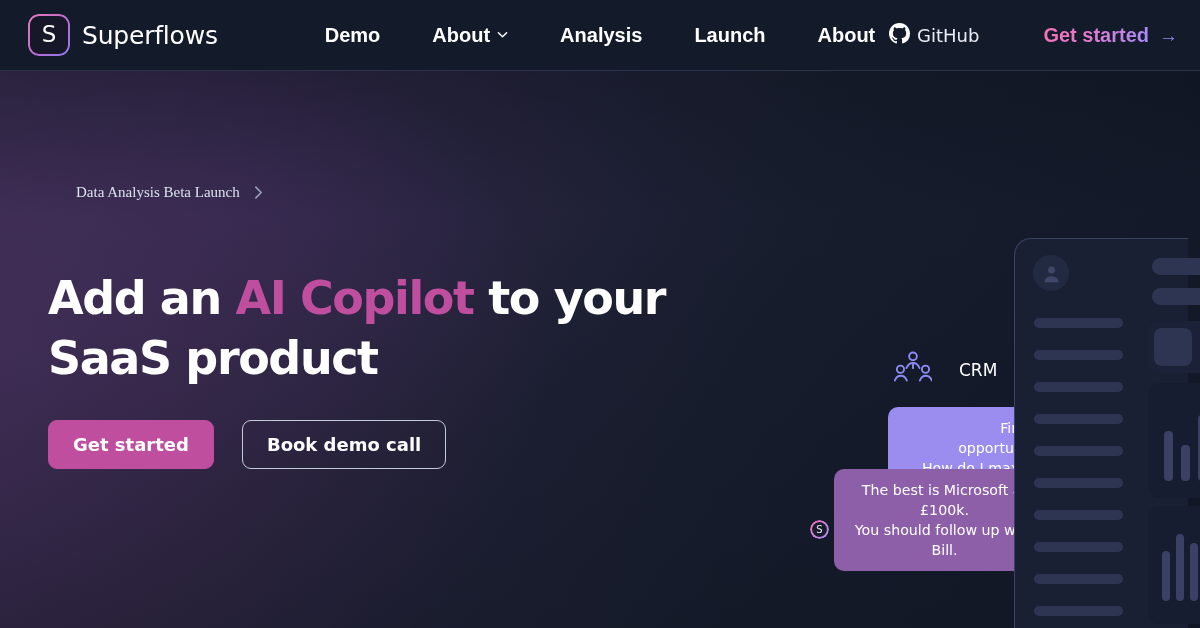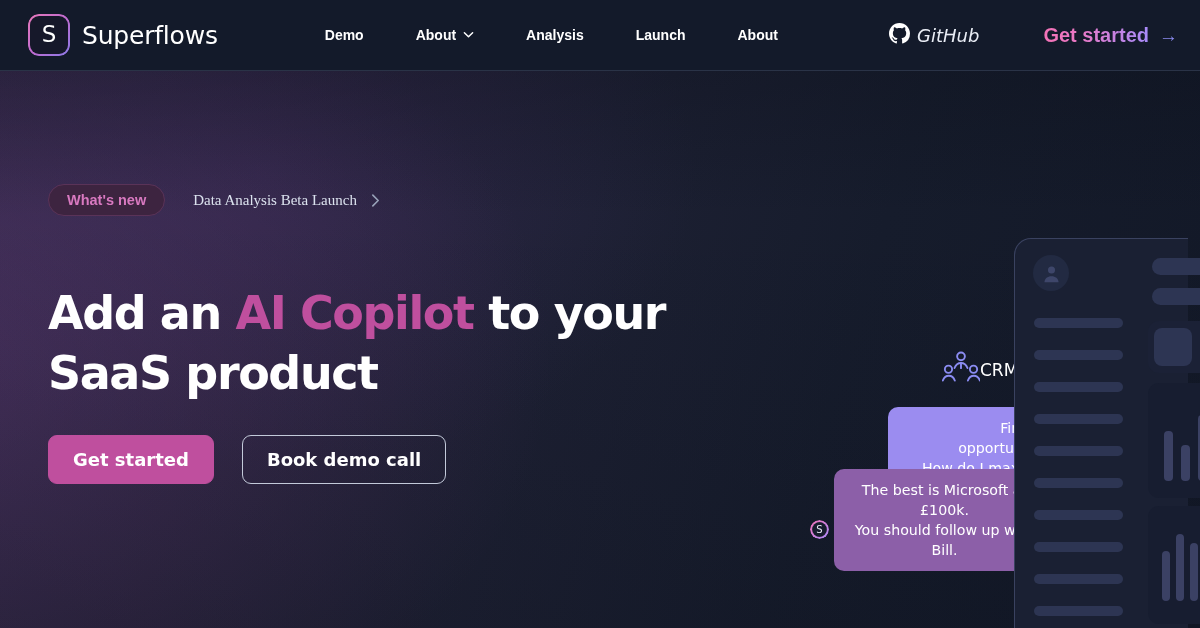--- a/index.html
+++ b/index.html
@@ -38,30 +38,30 @@
     font-family:"DejaVu Sans", sans-serif;
     font-size:23px; color:#fff; line-height:1; position:relative; top:-1px;
   }
   .brand-name {
     color:#fff; font-size:25px; letter-spacing:-0.2px;
     font-family:"DejaVu Sans", sans-serif;
   }
 
   .nav-links { display:flex; align-items:center; margin-left:107px; gap:0; }
   .nav-link {
-    color:#ffffff; font-size:14px; font-weight:bold;
+    color:#ffffff; font-size:20px; font-weight:bold;
     padding:0 0; margin-right:52px; white-space:nowrap;
     display:flex; align-items:center; gap:7px; cursor:pointer;
   }
   .nav-link:last-child { margin-right:0; }
   .chev { display:inline-block; width:11px; height:11px; position:relative; top:-1px;}
   .chev svg { display:block; }
 
   .nav-right { margin-left:auto; display:flex; align-items:center; margin-right:22px; gap:0; }
-  .gh { display:flex; align-items:center; gap:7px; cursor:pointer; margin-right:64px;font-style:italic;}
+  .gh { display:flex; align-items:center; gap:7px; cursor:pointer; margin-right:64px;}
   .gh-label { color:#e9edf5; font-size:18px; font-family:"DejaVu Sans", sans-serif; }
   .cta-nav {
     display:flex; align-items:center; gap:10px; cursor:pointer;
   }
   .cta-nav-text {
     font-size:20px; font-weight:bold; white-space:nowrap;
     background:linear-gradient(90deg,#f472b6 0%,#e879c6 35%,#a78bfa 100%);
     -webkit-background-clip:text; background-clip:text; color:transparent;
   }
   .cta-arrow { color:#8b8bf0; font-size:19px; line-height:1; }
@@ -141,21 +141,21 @@
     position:absolute; left:132px; top:0; width:190px; height:400px; overflow:hidden;
   }
   .p-bar { position:absolute; height:17px; border-radius:9px; background:#2d3553; }
   .card {
     position:absolute; background:#1b2136; border-radius:11px;
   }
   .card-dark { position:absolute; background:#171d30; border-radius:11px; }
   .sq { position:absolute; background:#2d3553; border-radius:8px; }
   .bar-v { position:absolute; background:#3b4164; border-radius:4px; }
   .crm-row {
-    position:absolute; left:942px; top:349px; display:flex; align-items:center; gap:0;
+    position:absolute; left:894px; top:349px; display:flex; align-items:center; gap:27px;
   }
   .crm-label { color:#ffffff; font-size:17px; font-family:"DejaVu Sans", sans-serif; }
 
   .bubble {
     position:absolute; border-radius:10px; color:#ffffff;
     font-size:14.2px; line-height:20px; padding:11px 15px;
     font-family:"DejaVu Sans", sans-serif;
   }
   .bubble-user {
     left:888px; top:407px; width:184px;
@@ -304,21 +304,20 @@
     <div>You should follow up with Bill.</div>
   </div>
 
   <div class="sf-avatar">
     <span>S</span>
   </div>
 
   <div class="hero">
 
     <div class="whatsnew-row">
-      <span class="badge">What's new</span>
       <span class="badge-text-link">Data Analysis Beta Launch</span>
       <span class="badge-chev">
         <svg width="15" height="15" viewBox="0 0 14 14">
             <path d="M4.5 2 L9.5 7 L4.5 12" stroke="#98a2b8" stroke-width="1.5" fill="none" stroke-linecap="round" stroke-linejoin="round"></path>
           </svg>
       </span>
     </div>
 
     <h1 class="headline"><span>Add an </span><span class="accent">AI Copilot</span><span> to your SaaS product</span></h1>
 

